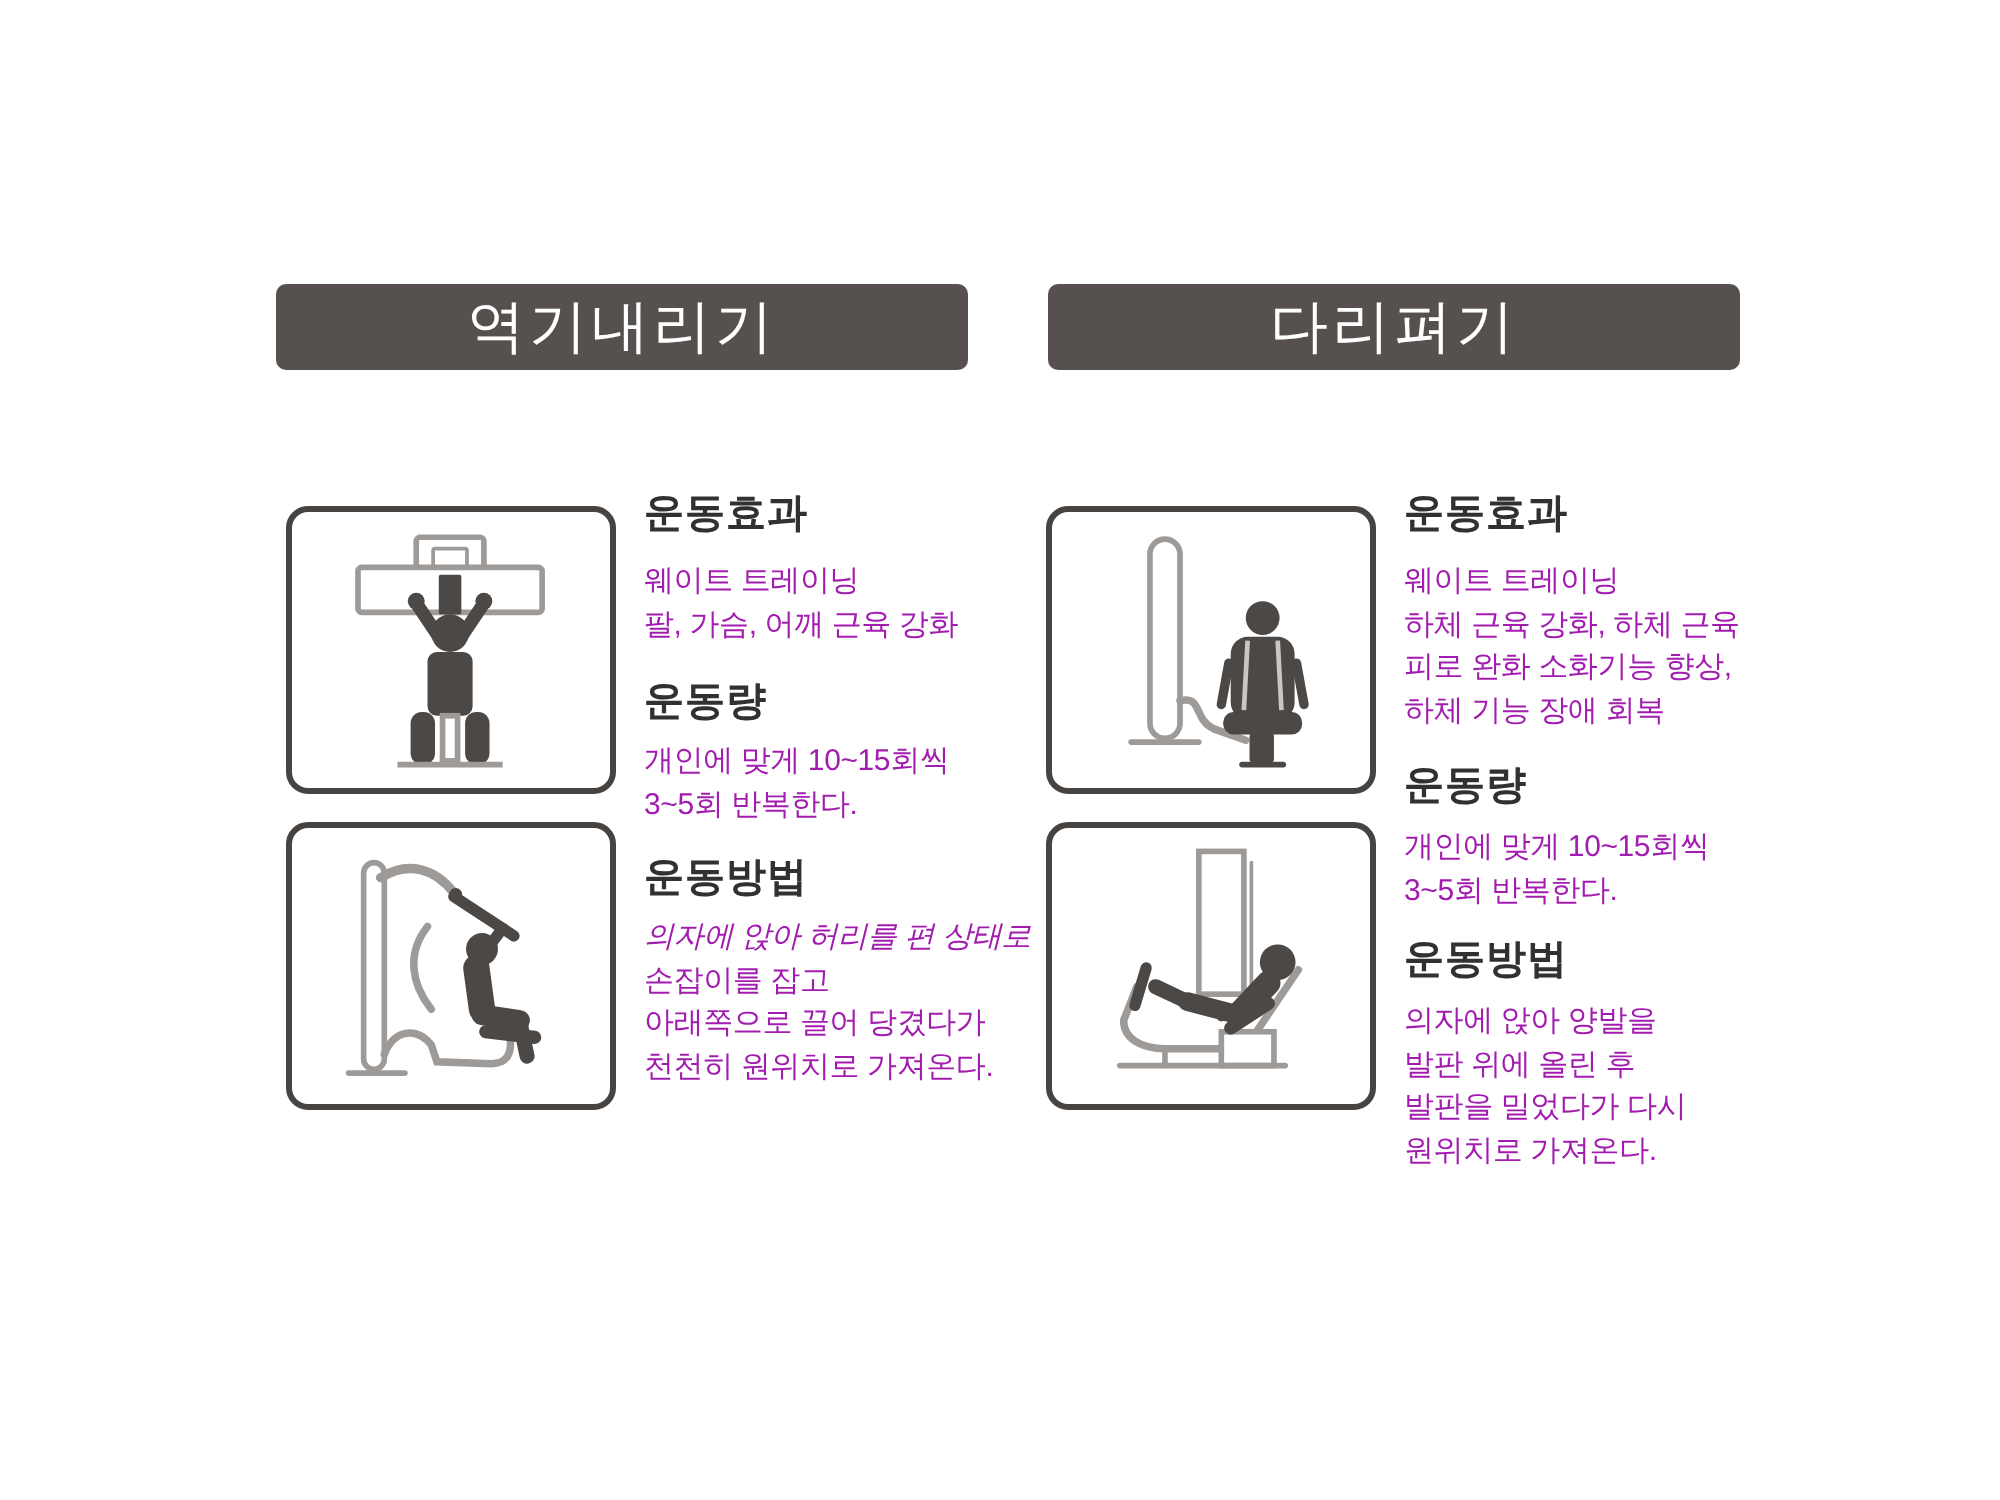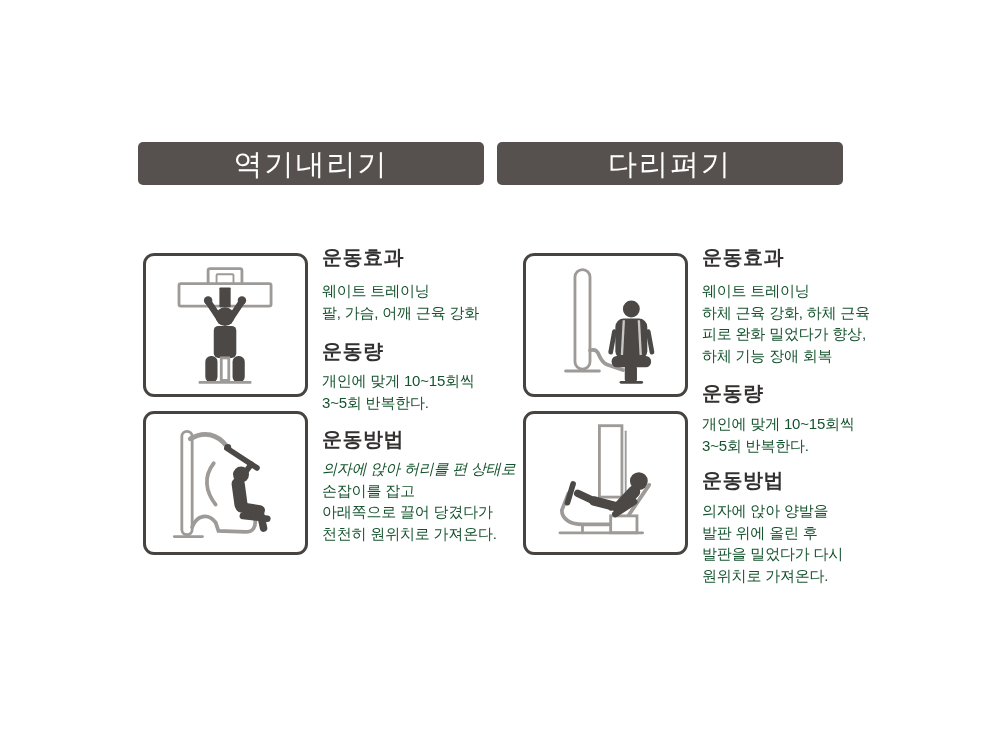--- a/index.html
+++ b/index.html
@@ -20,21 +20,21 @@
     border:3px solid #474340;border-radius:11px;box-sizing:border-box;
     display:flex;align-items:center;justify-content:center;
   }
   .equip-card svg{width:155px;height:132px;display:block;}
   .text-col{position:absolute;width:185px;}
   .block-heading{
     position:absolute;font-size:20px;font-weight:700;color:#333030;line-height:24px;
     letter-spacing:0.5px;
   }
   .block-line{
-    position:absolute;font-size:15px;font-weight:400;color:#14532d;line-height:21.5px;
+    position:absolute;font-size:15px;font-weight:400;color:#a21caf;line-height:21.5px;
     white-space:nowrap;letter-spacing:-0.2px;
   }
 </style>
 </head>
 <body>
 
 <div class="canvas">
 
   <div class="title-bar" style="left:138px;">
     <span class="title-text">역기내리기</span>
@@ -100,21 +100,21 @@
     <div class="block-line" style="top:370px;">개인에 맞게 10~15회씩</div>
     <div class="block-line" style="top:391.5px;">3~5회 반복한다.</div>
 
     <div class="block-heading" style="top:427px;">운동방법</div>
     <div class="block-line" style="top:458px;font-style:italic;">의자에 앉아 허리를 편 상태로</div>
     <div class="block-line" style="top:479.5px;">손잡이를 잡고</div>
     <div class="block-line" style="top:522.5px;">천천히 원위치로 가져온다.</div>
     <div class="block-line" style="top:501px;">아래쪽으로 끌어 당겼다가</div>
   </div>
 
-  <div class="title-bar" style="left:497px;text-align:right;">
+  <div class="title-bar" style="left:524px;text-align:right;">
     <span class="title-text">다리펴기</span>
   </div>
 
   <div class="equip-card" style="left:523px;top:253px;">
     <svg viewBox="0 0 165 138">
       <g stroke="#9d9a98" fill="none" stroke-linecap="round">
         <rect x="50" y="10" width="16" height="106" rx="8" fill="#ffffff" stroke-width="3"></rect>
         <path d="M40,118 L76,118" stroke-width="3"></path>
         <path d="M66,96 C78,93 73,106 84,111 L101,117" stroke-width="4"></path>
       </g>
@@ -156,21 +156,21 @@
         <path d="M93,102 L113,89" stroke-width="7"></path>
       </g>
       <circle cx="118" cy="67" r="9.5" fill="#4b4846"></circle>
     </svg>
   </div>
 
   <div class="text-col" style="left:702px;top:0;height:750px;">
     <div class="block-heading" style="top:245px;">운동효과</div>
     <div class="block-line" style="top:280px;">웨이트 트레이닝</div>
     <div class="block-line" style="top:301.5px;text-align:right;">하체 근육 강화, 하체 근육</div>
-    <div class="block-line" style="top:323px;">피로 완화 밀었다가 향상,</div>
+    <div class="block-line" style="top:323px;">피로 완화 소화기능 향상,</div>
     <div class="block-line" style="top:344.5px;">하체 기능 장애 회복</div>
 
     <div class="block-heading" style="top:381px;">운동량</div>
     <div class="block-line" style="top:413px;">개인에 맞게 10~15회씩</div>
     <div class="block-line" style="top:434.5px;">3~5회 반복한다.</div>
 
     <div class="block-heading" style="top:468px;">운동방법</div>
     <div class="block-line" style="top:500px;">의자에 앉아 양발을</div>
     <div class="block-line" style="top:521.5px;">발판 위에 올린 후</div>
     <div class="block-line" style="top:543px;">발판을 밀었다가 다시</div>

